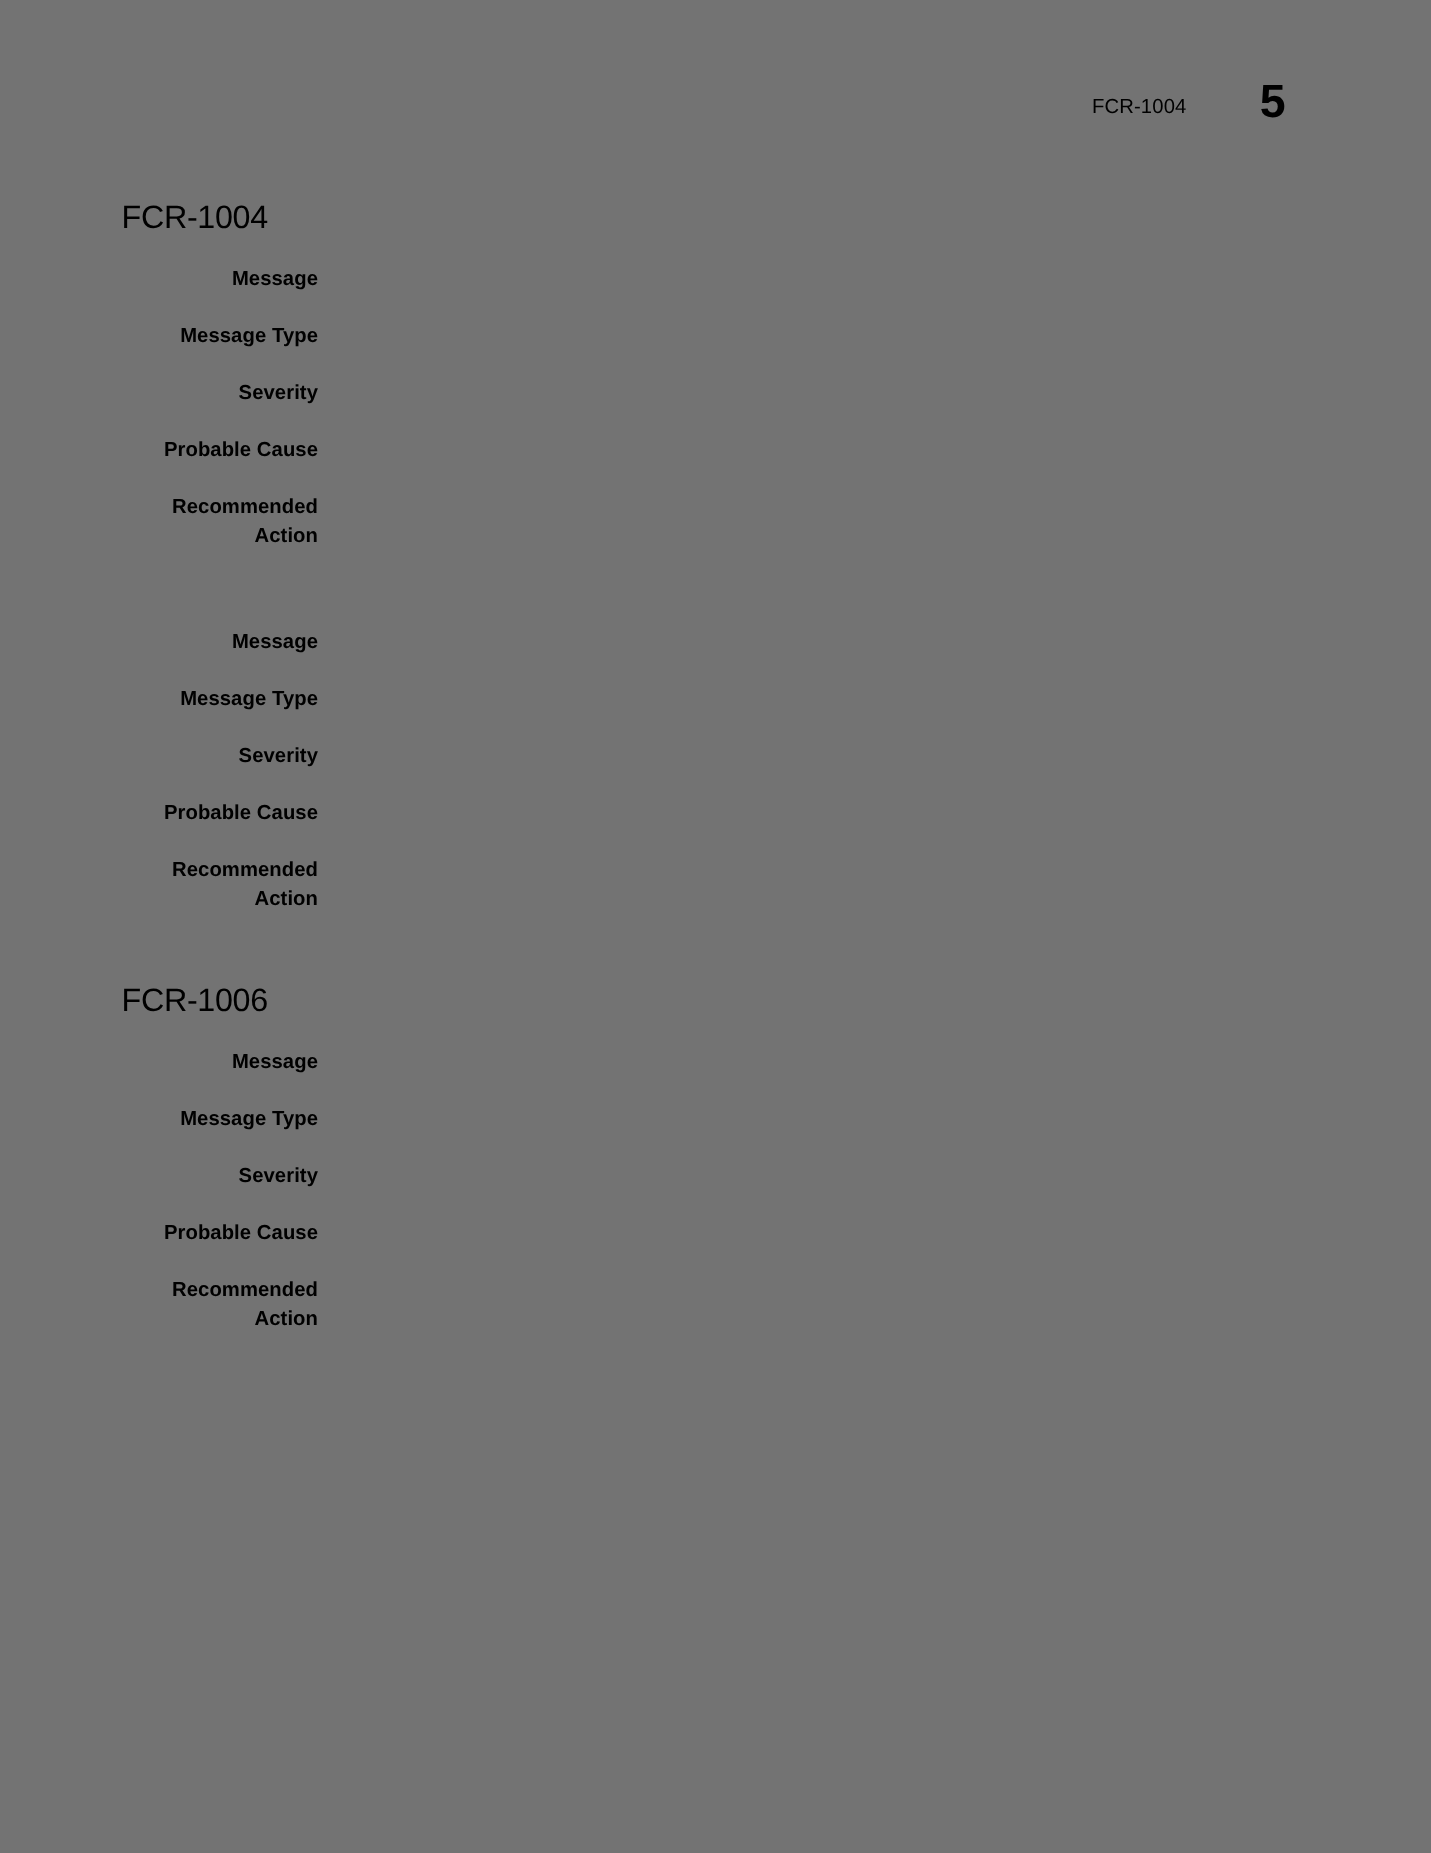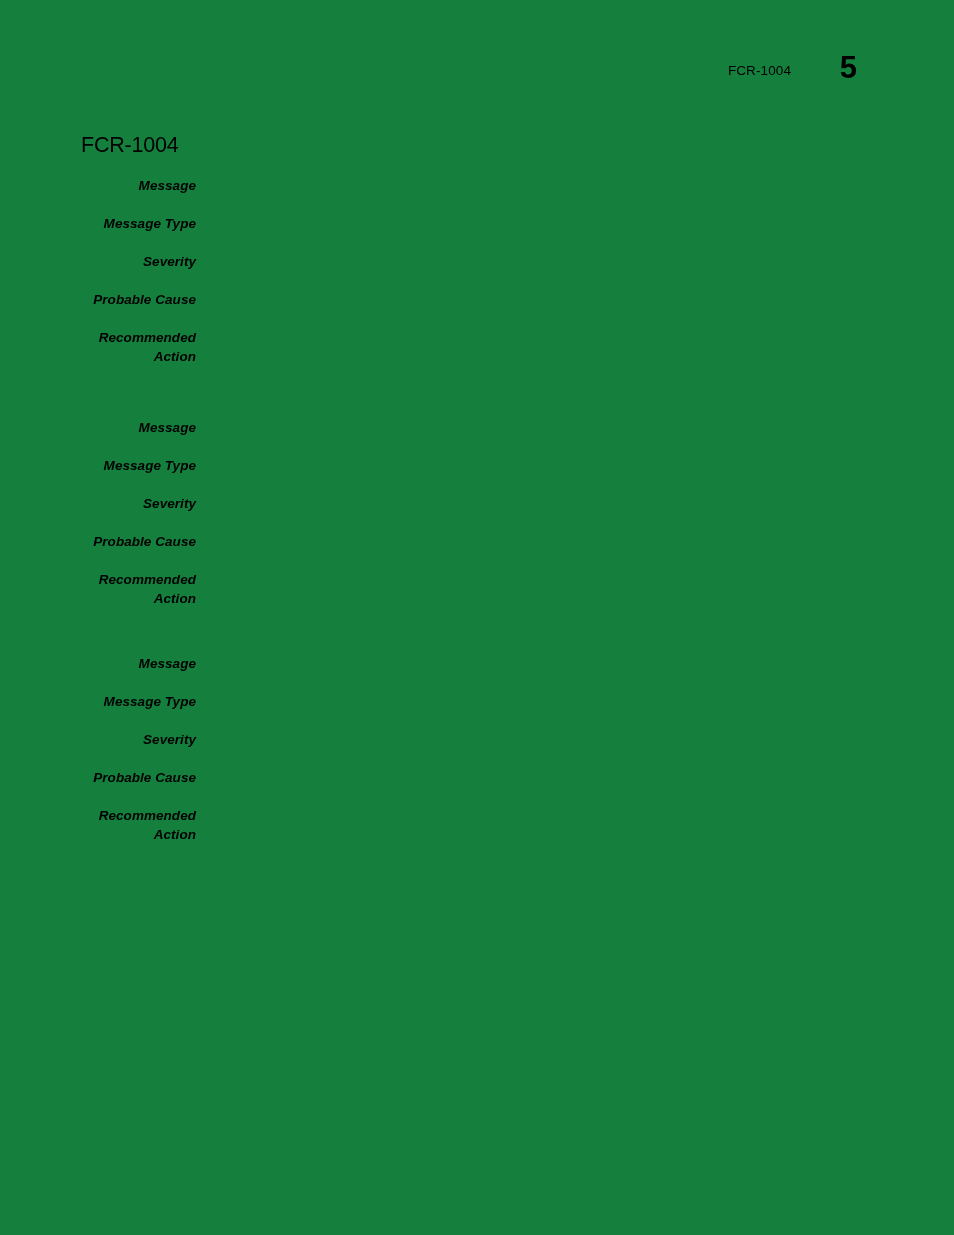--- a/index.html
+++ b/index.html
@@ -10,21 +10,21 @@
   body {
     font-family: "Liberation Sans", "DejaVu Sans", sans-serif;
     color: #000000;
     -webkit-font-smoothing: antialiased;
   }
 
   .page {
     position: relative;
     width: 954px;
     height: 1235px;
-    background: #15803d;
+    background: #737373;
     overflow: hidden;
   }
 
   
   .running-header {
     position: absolute;
     top: 58px;
     left: 0;
     width: 954px;
     height: 44px;
@@ -69,23 +69,22 @@
     font-size: 21.5px;
     font-weight: 400;
     letter-spacing: -0.2px;
     line-height: 26px;
     color: #000000;
     margin: 0 0 18px 0;
     white-space: nowrap;
   }
 
   .field-list {
-    margin: 0;
+    margin: 16px;
     padding: 0;
-    font-style: italic;
   }
 
   .field-row {
     display: flex;
     align-items: flex-start;
     margin-bottom: 19px;
   }
   .field-row:last-child {
     margin-bottom: 0;
   }
@@ -169,20 +168,21 @@
           <div class="field-value"></div>
         </div>
         <div class="field-row">
           <div class="field-label">Recommended Action</div>
           <div class="field-value"></div>
         </div>
       </div>
     </section>
 
     <section class="msg-section gap-3">
+      <h2 class="section-heading">FCR-1006</h2>
       <div class="field-list">
         <div class="field-row">
           <div class="field-label">Message</div>
           <div class="field-value"></div>
         </div>
         <div class="field-row">
           <div class="field-label">Message Type</div>
           <div class="field-value"></div>
         </div>
         <div class="field-row">

